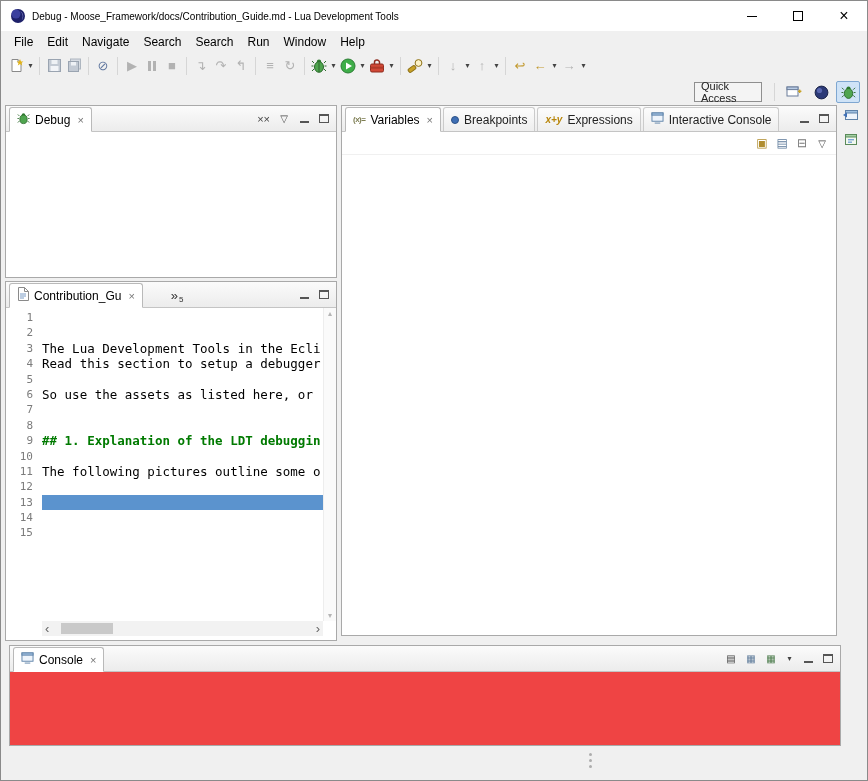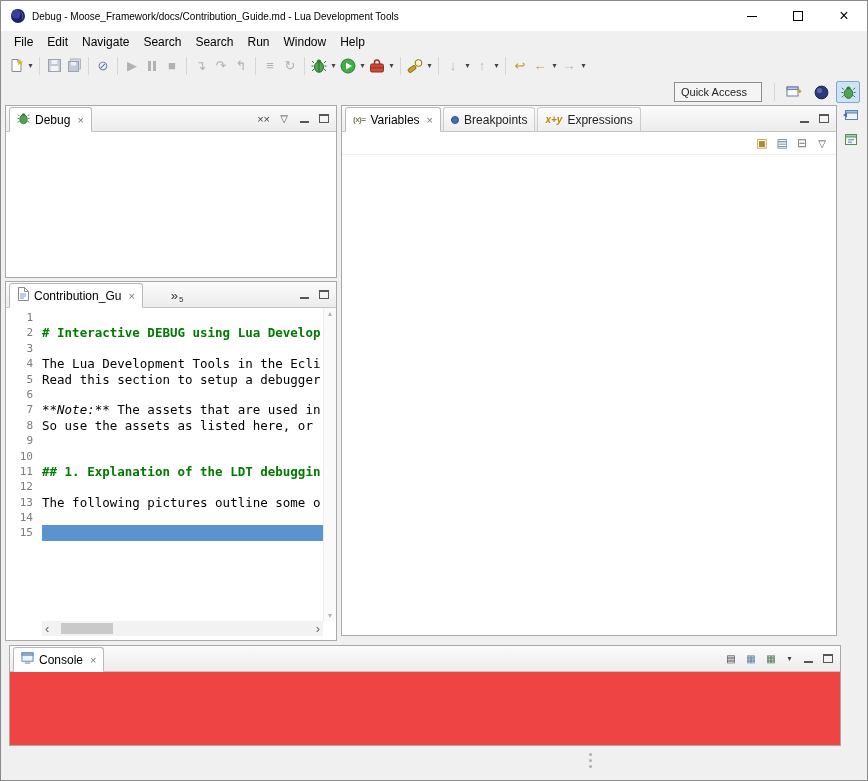--- a/index.html
+++ b/index.html
@@ -30,21 +30,21 @@
   .glyph { font-size:13px; line-height:1; }
   .dd { font-size:8px; color:#444; width:9px; text-align:center; }
   .dis { color:#b2b2b2; }
   .amber { color:#c2992e; }
   .bluish { color:#60779f; }
   .tsep { width:1px; height:18px; background:#d6d6d6; margin:0 4px; }
   .pause-bars { display:flex; gap:2px; }
   .pause-bars i { display:block; width:3px; height:10px; background:#b2b2b2; }
 
   .toolbar2 { height:26px; display:flex; align-items:center; justify-content:flex-end; background:#f0f0f0; padding-right:7px; }
-  .quick-access { width:88px; height:20px; border:1px solid #8f8f8f; background:#f4f4f4;
+  .quick-access { width:68px; height:20px; border:1px solid #8f8f8f; background:#f4f4f4;
                   display:flex; align-items:center; padding-left:6px; font-size:11px; color:#222; margin-right:8px; }
   .persp { width:24px; height:22px; display:flex; align-items:center; justify-content:center; margin-left:3px; }
   .persp.active { background:var(--perspective-active-bg,#cfe3f7); border:1px solid var(--perspective-active-border,#7fa7d1); border-radius:2px; }
 
   
   .panel { position:absolute; background:#ef4444; border:1px solid #a9a9a9; }
   .tabbar { height:26px; background:linear-gradient(#fbfbfb,#ececec); border-bottom:1px solid #c4c4c4;
             display:flex; align-items:flex-end; position:relative; }
   .tab { height:25px; display:flex; align-items:center; gap:5px; padding:0 7px; font-size:12px; }
   .tab.sel { background:#fff; border:1px solid #b9b9b9; border-bottom:1px solid #fff; margin:0 0 -1px 3px;
@@ -348,26 +348,24 @@
           <div class="ln">9</div>
           <div class="ln">10</div>
           <div class="ln">11</div>
           <div class="ln">12</div>
           <div class="ln">13</div>
           <div class="ln">14</div>
           <div class="ln">15</div>
         </div>
       <div class="code">
           <div class="code-line"></div>
-          <div class="code-line"><span class="seg-heading"># Interactive DEBUG using Lua Develop</span></div>
           <div class="code-line"></div>
           <div class="code-line"><span class="seg-plain">The Lua Development Tools in the Ecli</span></div>
           <div class="code-line"><span class="seg-plain">Read this section to setup a debugger</span></div>
           <div class="code-line"></div>
-          <div class="code-line"><span class="seg-italic">**Note:**</span><span class="seg-plain"> The assets that are used in</span></div>
           <div class="code-line"><span class="seg-plain">So use the assets as listed here, or </span></div>
           <div class="code-line"></div>
           <div class="code-line"></div>
           <div class="code-line"><span class="seg-heading">## 1. Explanation of the LDT debuggin</span></div>
           <div class="code-line"></div>
           <div class="code-line"><span class="seg-plain">The following pictures outline some o</span></div>
           <div class="code-line"></div>
           <div class="code-line current"></div>
         </div>
       <div class="vscroll">
@@ -389,20 +387,30 @@
         <span>Variables</span>
         <span class="tab-close">×</span>
       </div>
       <div class="tab unsel">
         <span class="bp-dot"></span>
         <span>Breakpoints</span>
       </div>
       <div class="tab unsel">
         <span class="tab-icon-exp">x+y</span>
         <span>Expressions</span>
+      </div>
+      <div class="tab unsel">
+        <span>
+          <svg width="13" height="12" viewBox="0 0 14 13">
+              <rect x="1" y="1" width="12" height="9" fill="#eef4fb" stroke="#5d81a8"></rect>
+              <rect x="1" y="1" width="12" height="2.4" fill="#9fc0e0" stroke="#5d81a8"></rect>
+              <line x1="4" y1="12" x2="10" y2="12" stroke="#5d81a8"></line>
+            </svg>
+        </span>
+        <span>Interactive Console</span>
       </div>
       <div class="view-controls">
         <span class="ctrl">
             <span class="min-shape"></span>
           </span>
         <span class="ctrl">
             <span class="max-shape"></span>
           </span>
       </div>
     </div>

